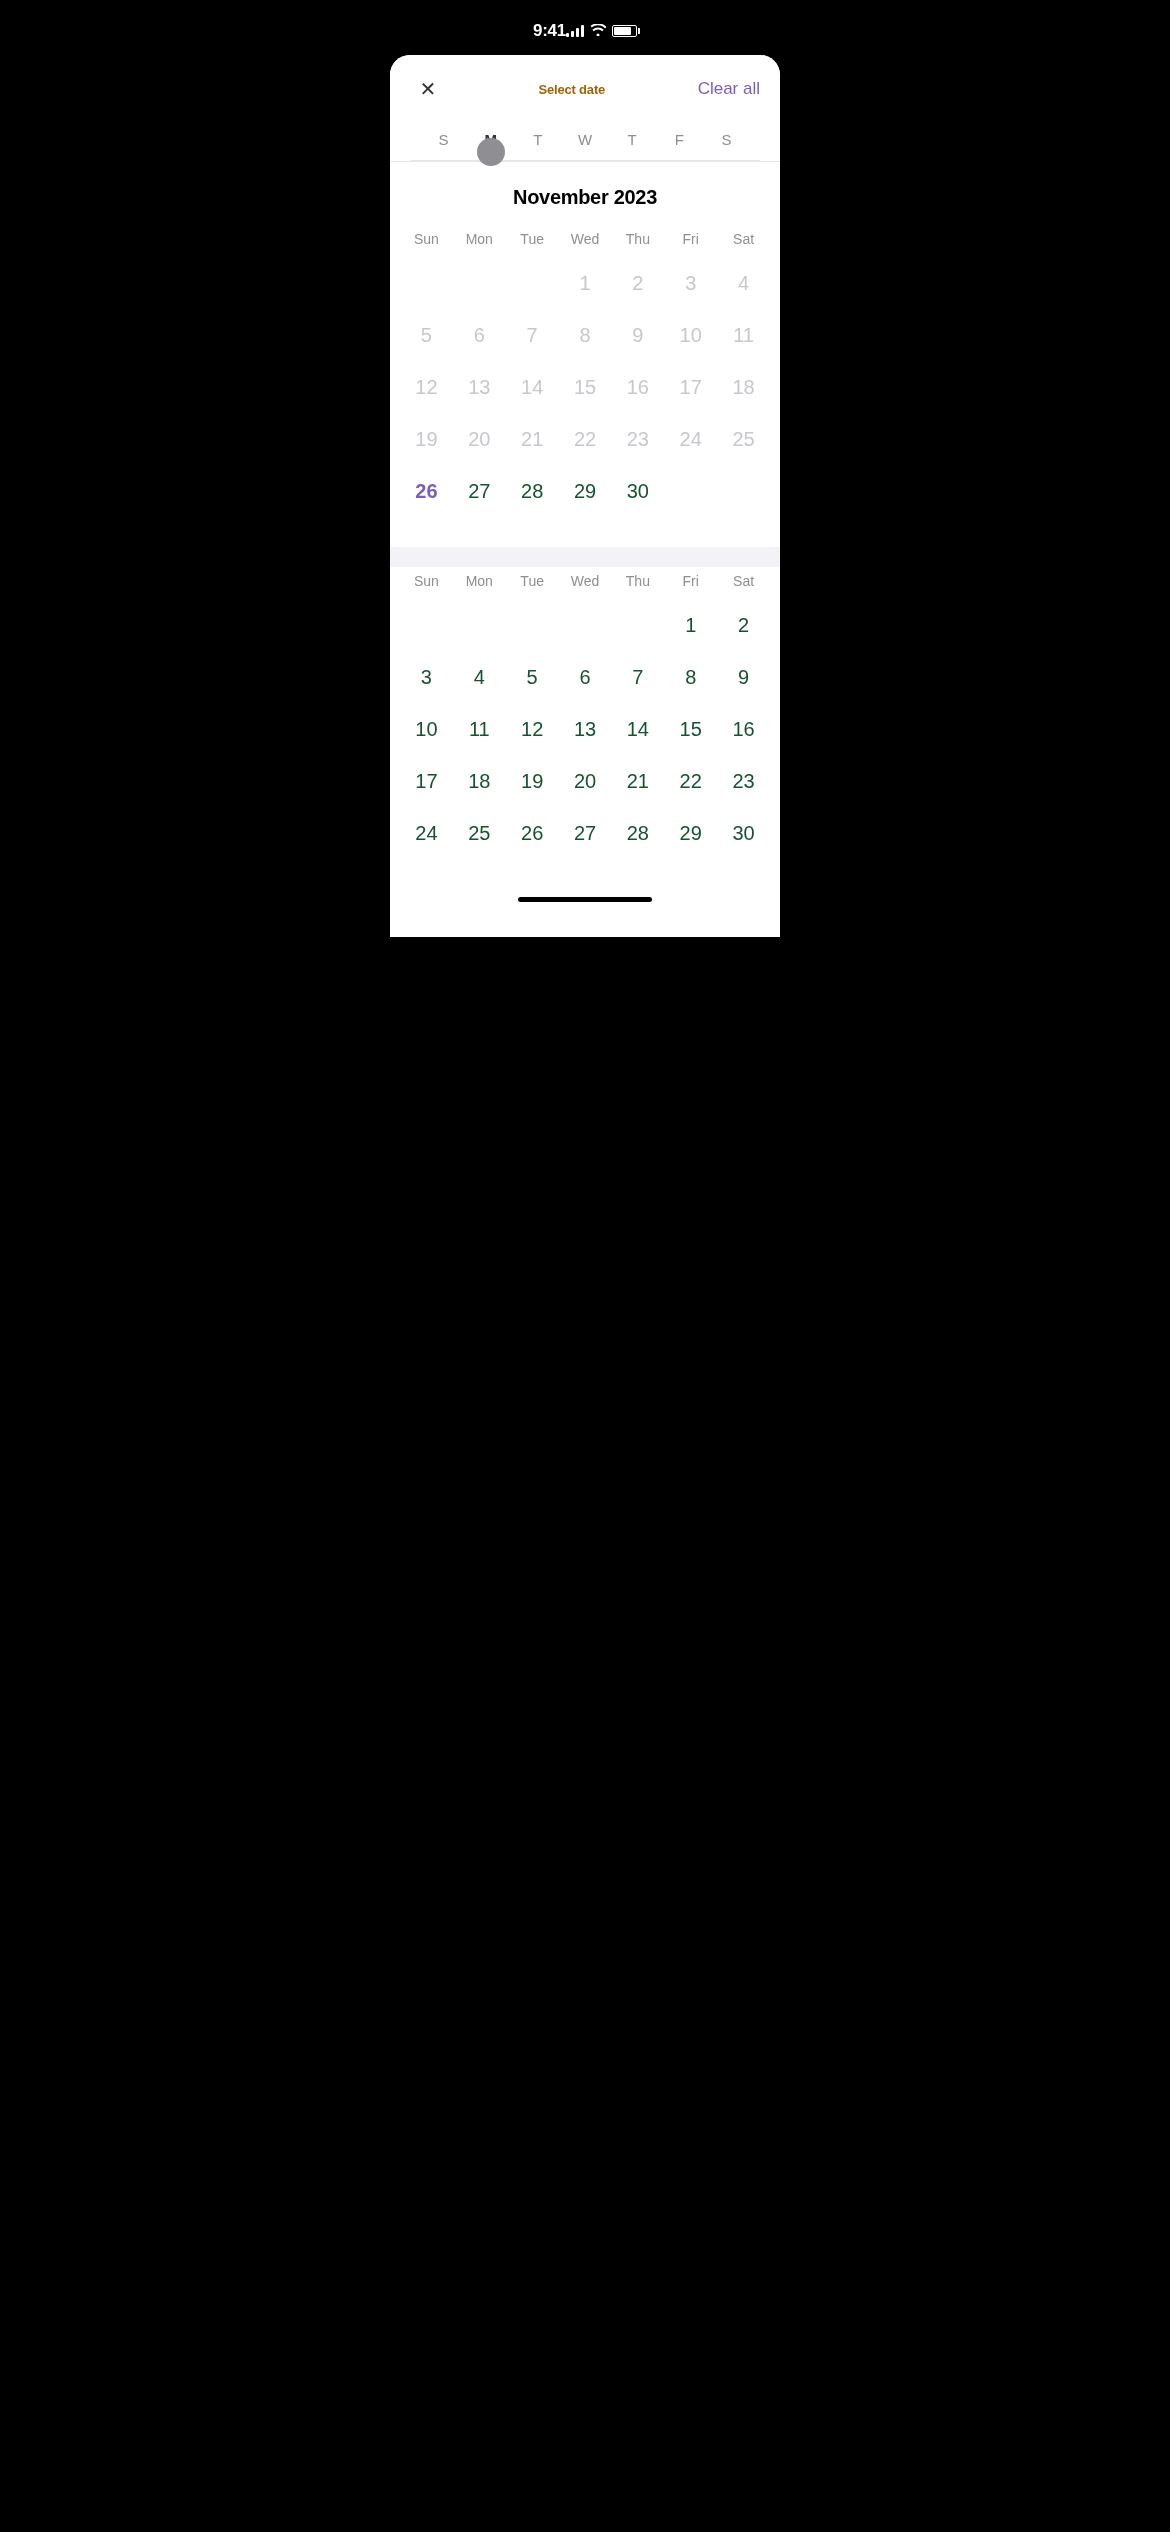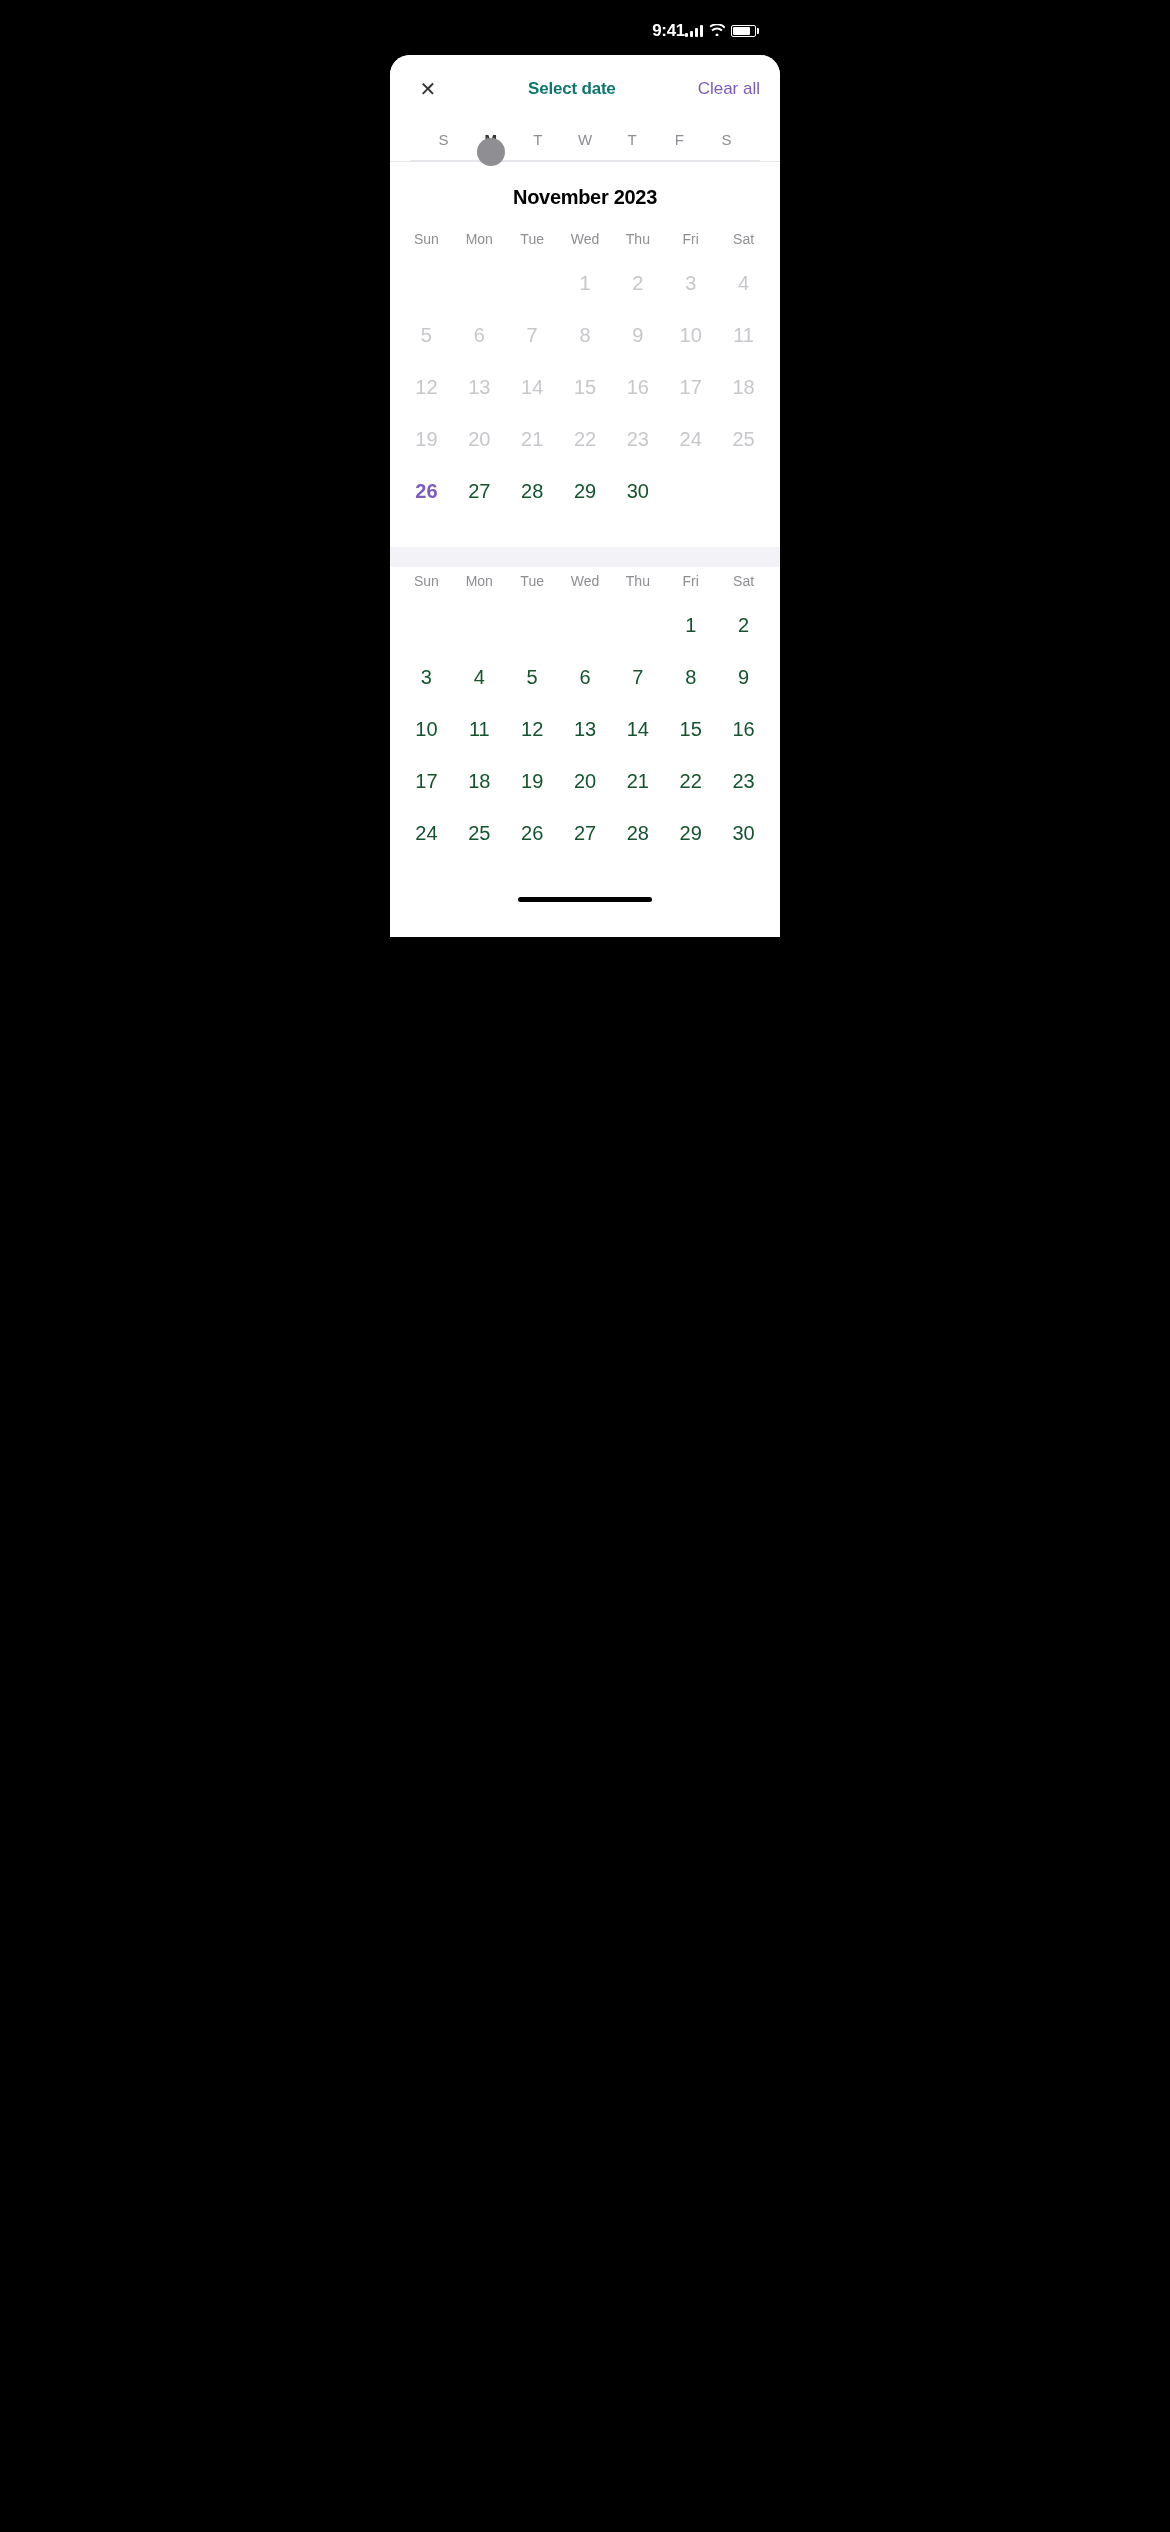--- a/index.html
+++ b/index.html
@@ -25,21 +25,21 @@
       position: relative;
       overflow: hidden;
     }
 
     
     .status-bar {
       background: #000;
       height: 50px;
       display: flex;
       align-items: center;
-      justify-content: flex-end;
+      justify-content: center;
       padding: 12px 24px 0;
       color: #fff;
     }
 
     .status-time {
       font-size: 17px;
       font-weight: 600;
       color: #fff;
       letter-spacing: -0.3px;
     }
@@ -130,23 +130,23 @@
       cursor: pointer;
     }
 
     .close-icon-svg {
       font-size: 20px;
       color: #333;
       font-weight: 300;
     }
 
     .header-title {
-      font-size: 17px;
+      font-size: 13px;
       font-weight: 600;
-      color: #0f766e;
+      color: #a16207;
       letter-spacing: -0.2px;
     }
 
     .clear-all-btn {
       color: #7c5cbf;
       font-size: 17px;
       font-weight: 400;
       cursor: pointer;
       background: none;
       border: none;

